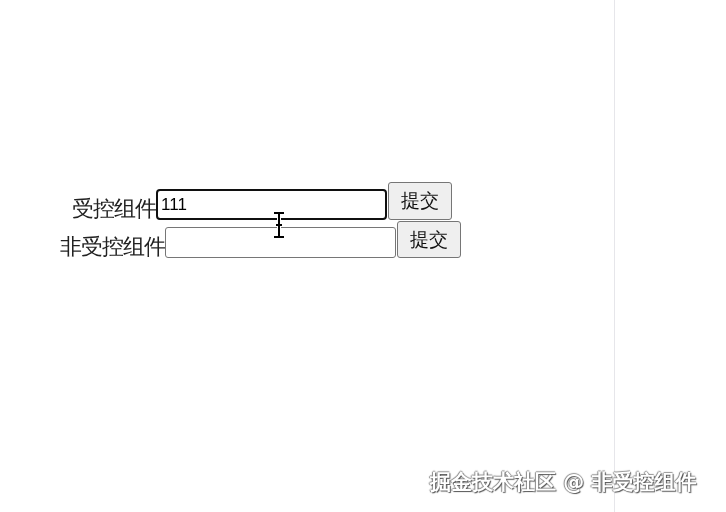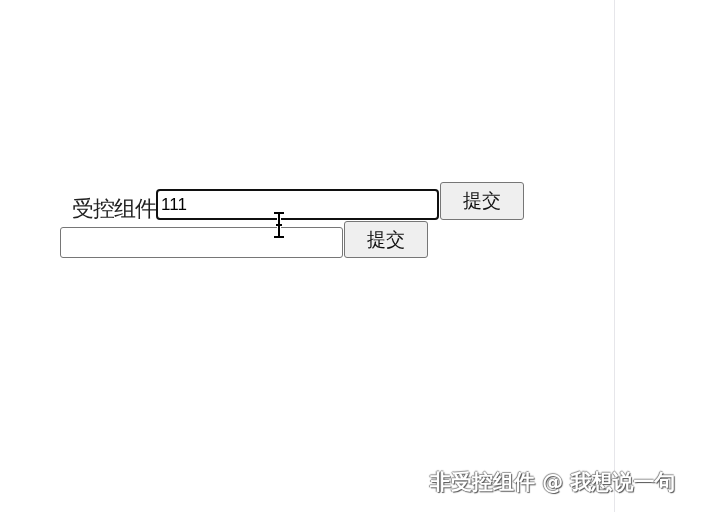--- a/index.html
+++ b/index.html
@@ -29,41 +29,41 @@
     .row-uncontrolled { left: 60px; top: 221px; height: 37px; }
     .label {
       font-size: 22px;
       color: #222;
       line-height: 1;
       white-space: nowrap;
       letter-spacing: -1px;
     }
     .text-input {
       box-sizing: border-box;
-      width: 283px;
+      width: 231px;
       height: 31px;
       border: 1px solid #767676;
       border-radius: 3px;
       font-size: 17px;
       padding: 0 4px;
       color: #000;
       background: #fff;
       font-family: "Liberation Sans", sans-serif;
       outline: none;
     }
     .text-input.focused {
       border: 2px solid #101010;
       border-radius: 4px;
       padding: 0 3px;
     }
     .row-controlled .text-input { margin-top: 1px; }
     .row-uncontrolled .text-input { margin-top: 3px; }
     .submit-btn {
       box-sizing: border-box;
-      width: 84px;
+      width: 64px;
       height: 38px;
       margin-left: 1px;
       background: #efefef;
       border: 1px solid #767676;
       border-radius: 3px;
       font-size: 19px;
       color: #111;
       font-family: "DejaVu Sans", sans-serif;
       padding: 0;
       cursor: default;
@@ -93,22 +93,23 @@
 
 <div class="divider"></div>
 
 <div class="row row-controlled">
   <span class="label">受控组件</span>
   <input class="text-input focused" type="text" value="111" style="">
   <button class="submit-btn">提交</button>
 </div>
 
 <div class="row row-uncontrolled">
+  <span class="label">非受控组件</span>
   <input class="text-input" type="text" value="" style="">
   <button class="submit-btn">提交</button>
 </div>
 
 <svg class="cursor-ibeam" viewBox="0 0 16 26">
   <path d="M3 1 H13 M8 1 V25 M3 25 H13 M5 13 H11" stroke="#ffffff" stroke-width="4" fill="none"></path>
   <path d="M3 1 H13 M8 1 V25 M3 25 H13 M5 13 H11" stroke="#000000" stroke-width="2" fill="none"></path>
 </svg>
 
-<div class="watermark">非受控组件 @ 我想说一句</div>
+<div class="watermark">掘金技术社区 @ 非受控组件</div>
 
 </body></html>

